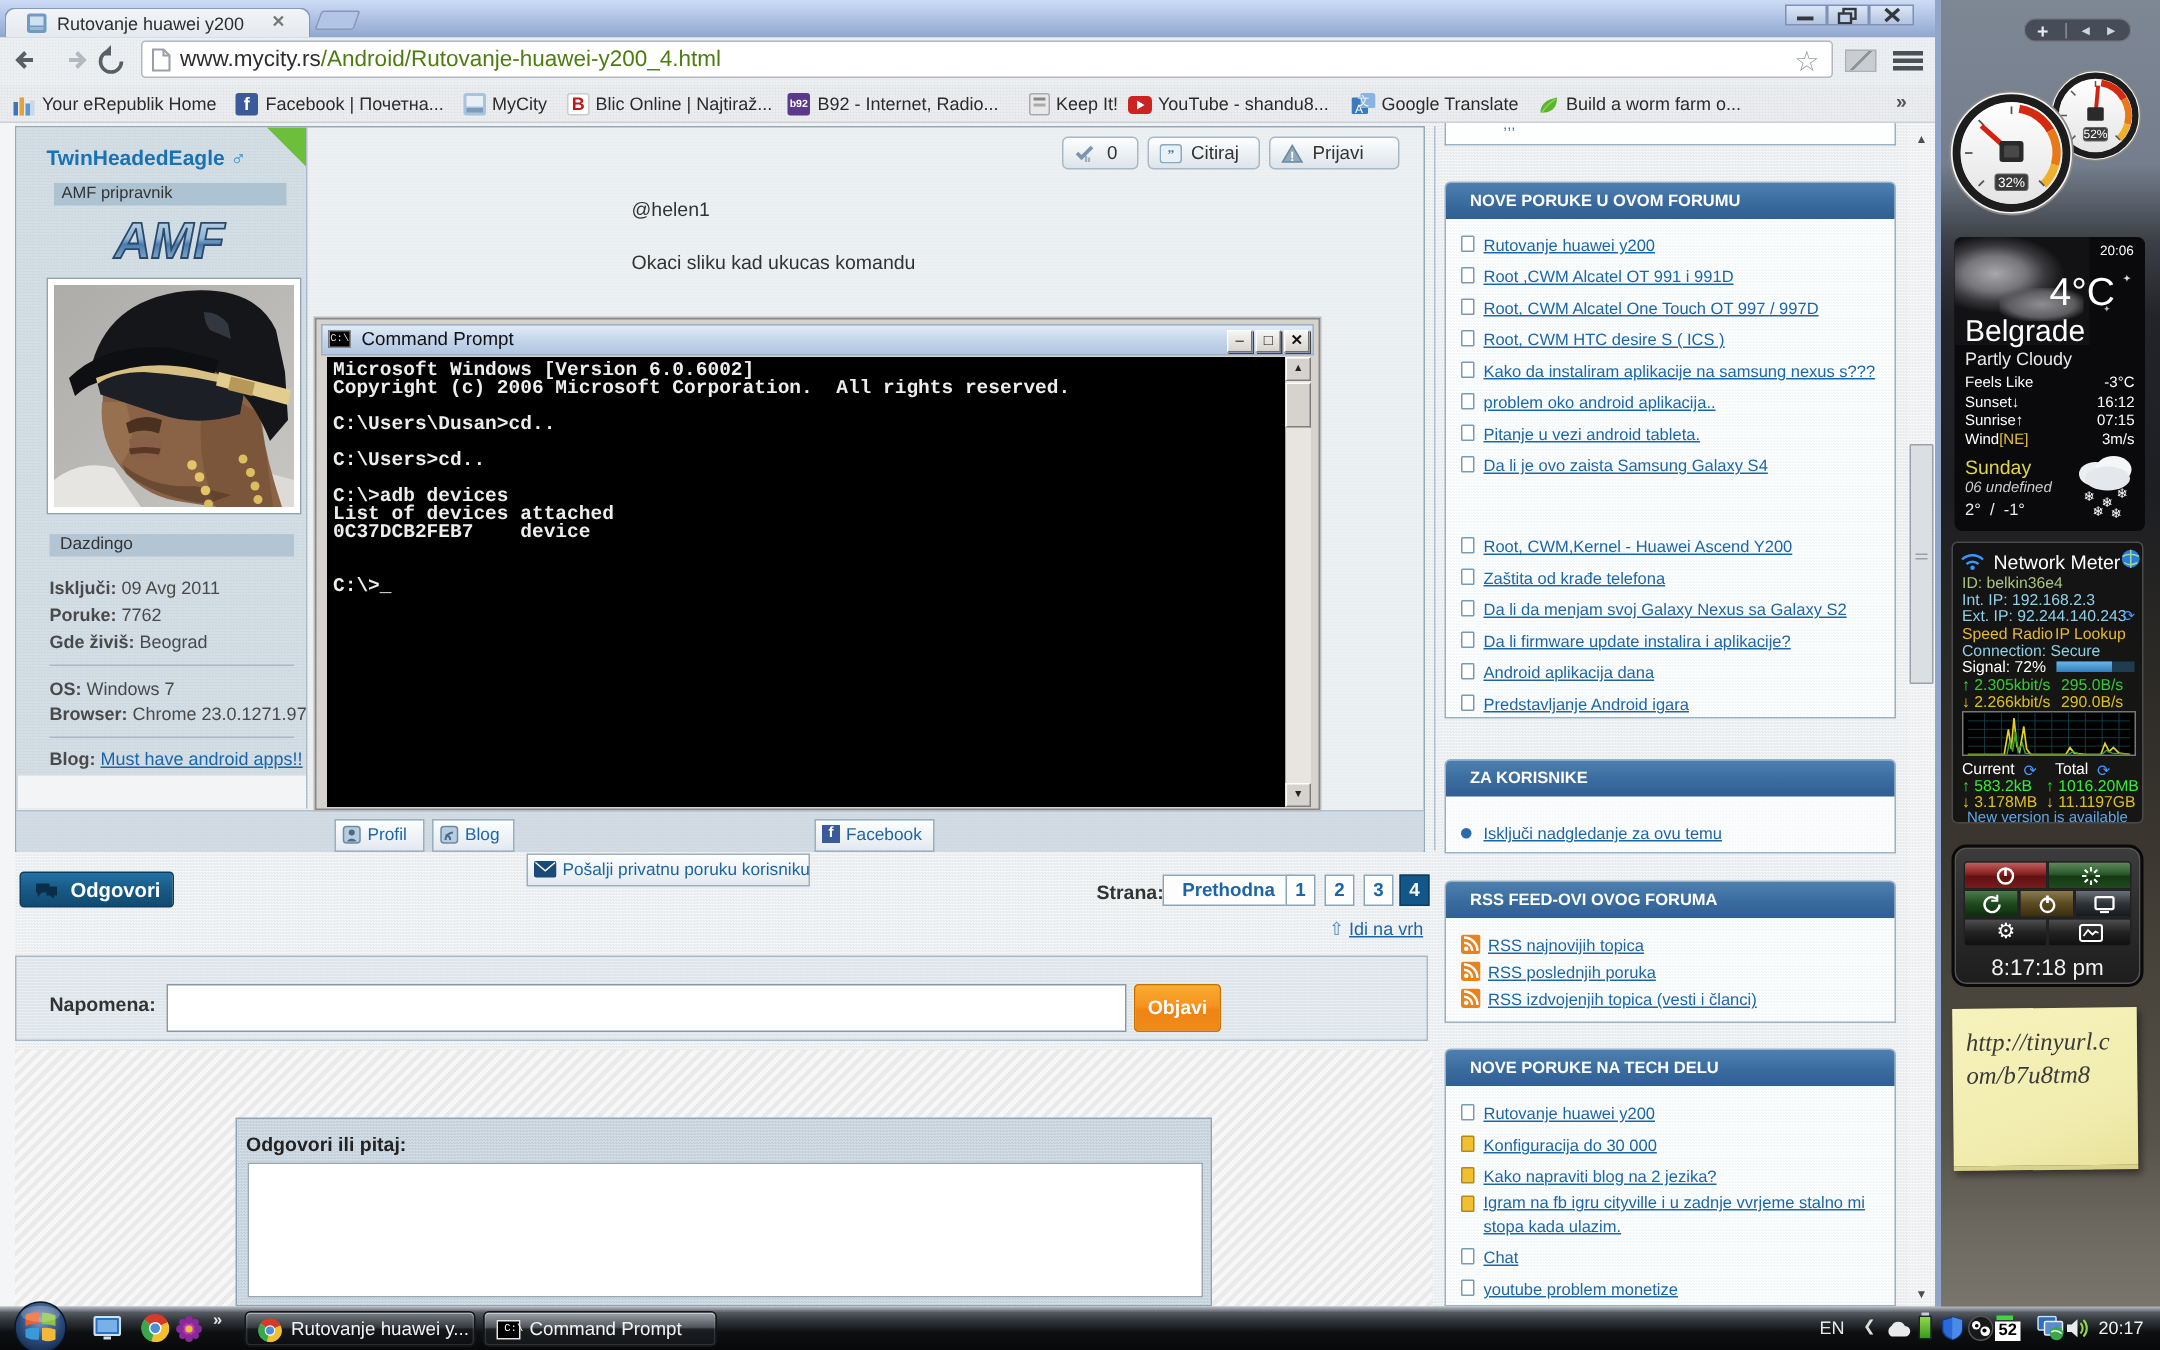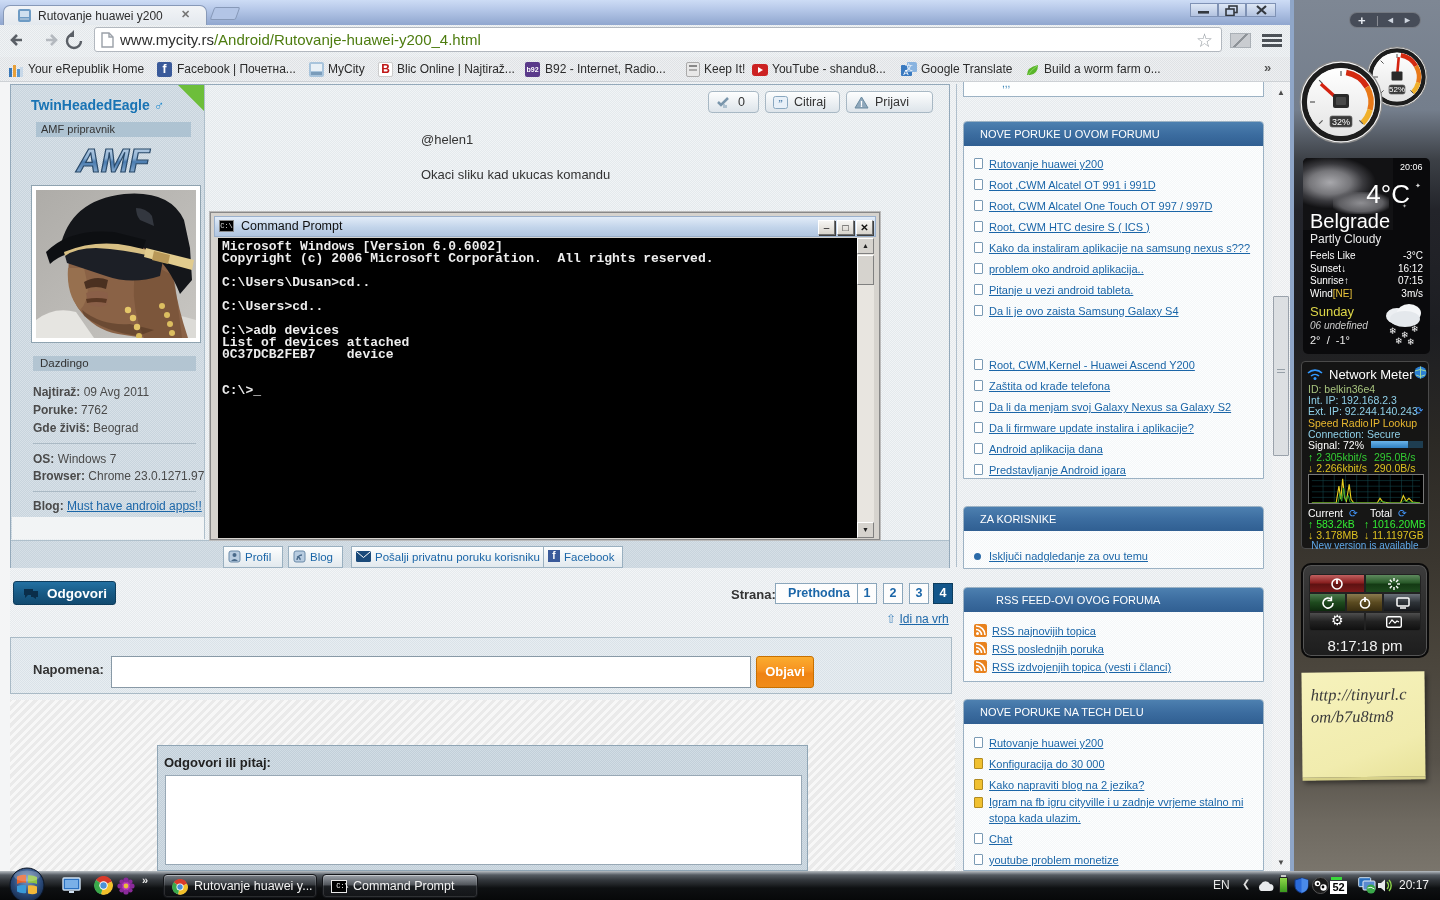--- a/index.html
+++ b/index.html
@@ -19,21 +19,21 @@
 #toolbar{left:0;top:25px;width:1290px;height:32px;background:repeating-conic-gradient(#e3e7ea 0% 25%,#f0f3f5 0% 50%) 0 0/2px 2px}
 #urlbar{left:94px;top:27px;width:1128px;height:25px;background:#fff;border:1px solid #b2b8bf;border-radius:3px}
 #urltext{left:120px;top:31px;font-size:15px;color:#2e2e2e;white-space:nowrap}
 #bookmarks{left:0;top:57px;width:1290px;height:25px;background:repeating-conic-gradient(#dfe2e5 0% 25%,#eef0f2 0% 50%) 0 0/2px 2px;border-bottom:1px solid #cdd1d5}
 .bm{top:62px;font-size:12px;color:#2b2b2b;white-space:nowrap}
 .bmi{top:62px;width:16px;height:16px;border-radius:2px}
 
 #page{left:0;top:82px;width:1290px;height:789px;overflow:hidden;background:repeating-conic-gradient(#e6eaed 0% 25%,#f3f5f7 0% 50%) 0 0/2px 2px}
 #stripes{left:0;top:618px;width:955px;height:171px;background:repeating-linear-gradient(135deg,#eaeaea 0 3px,#f7f7f7 3px 6px)}
 #leftmargin{left:0;top:0;width:10px;height:789px;background:#f4f5f6}
-.hdrbar{background:linear-gradient(180deg,#4d80b0 0,#3c6da0 50%,#305f92 100%);color:#fff;font-weight:normal;font-size:11px;border-radius:3px 3px 0 0}
+.hdrbar{background:linear-gradient(180deg,#4d80b0 0,#3c6da0 50%,#305f92 100%);color:#fff;font-weight:bold;font-size:11px;border-radius:3px 3px 0 0}
 a.lnk{color:#1b66a8;text-decoration:underline;font-size:11px}
 .fb{height:22px;background:linear-gradient(180deg,#fdfefe,#e2e9ee);border:1px solid #9ab0c0;font-size:11.5px;color:#1b66a8;white-space:nowrap}
 .fb span{vertical-align:top;display:inline-block;margin:4px 0 16px 4px}
 .fb svg{float:left}
 .vb{height:22px;background:linear-gradient(180deg,#fdfefe,#dde4ea);border:1px solid #a8b8c4;border-radius:4px;font-size:12.5px;color:#333;white-space:nowrap}
 .vb span{vertical-align:top;display:inline-block;margin-top:3px}
 .vb svg{float:left}
 .pgbtn{top:501px;height:21px;background:#fdfdfd;border:1px solid #8ba6bb;color:#1b66a8;font-weight:bold;font-size:12.5px;text-align:center;line-height:19px}
 .cwb{top:3px;width:17px;height:15px;background:linear-gradient(180deg,#f6f5f3,#d8d4cc);border:1px solid #fff;border-right-color:#707070;border-bottom-color:#707070;box-shadow:1px 1px 0 #404040;font-size:10px;text-align:center;line-height:13px;color:#111}
 .csb{left:0;width:17px;height:16px;background:#d6d3ce;border:1px solid #fff;border-right-color:#808080;border-bottom-color:#808080;font-size:7px;color:#222;text-align:center;line-height:14px}
@@ -369,42 +369,42 @@
               <circle cx="97" cy="128" r="3.2" fill="#e4c668"></circle>
               <circle cx="101" cy="137" r="3.2" fill="#e4c668"></circle>
               <circle cx="103" cy="146" r="3" fill="#d8ba5c"></circle>
       <circle cx="126" cy="116" r="3" fill="#dcbe60"></circle>
               <circle cx="131" cy="125" r="3" fill="#dcbe60"></circle>
               <circle cx="134" cy="134" r="3" fill="#dcbe60"></circle>
               <circle cx="136" cy="143" r="3" fill="#dcbe60"></circle>
      </svg>
     </div>
     <div class="abs" style="left:22px;top:271px;width:163px;height:15px;background:#b3c5d2;font-size:11.5px;color:#333;padding:1px 0 0 7px">Dazdingo</div>
-    <div class="abs" style="left:22px;top:300px;font-size:12px;color:#4a4a4a;white-space:nowrap"><b>Najtiraž:</b> 09 Avg 2011</div>
+    <div class="abs" style="left:22px;top:300px;font-size:12px;color:#4a4a4a;white-space:nowrap"><b>Isključi:</b> 09 Avg 2011</div>
     <div class="abs" style="left:22px;top:318px;font-size:12px;color:#4a4a4a;white-space:nowrap"><b>Poruke:</b> 7762</div>
     <div class="abs" style="left:22px;top:336px;font-size:12px;color:#4a4a4a;white-space:nowrap"><b>Gde živiš:</b> Beograd</div>
     <div class="abs" style="left:22px;top:358px;width:163px;border-top:1px solid #aab9c4"></div>
     <div class="abs" style="left:22px;top:367px;font-size:12px;color:#4a4a4a;white-space:nowrap"><b>OS:</b> Windows 7</div>
     <div class="abs" style="left:22px;top:384px;font-size:12px;color:#4a4a4a;white-space:nowrap"><b>Browser:</b> Chrome 23.0.1271.97</div>
     <div class="abs" style="left:22px;top:406px;width:163px;border-top:1px solid #aab9c4"></div>
     <div class="abs" style="left:1px;top:432px;width:192px;height:22px;background:#f2f4f5"></div>
           <div class="abs" style="left:22px;top:414px;font-size:12px;color:#4a4a4a;white-space:nowrap"><b>Blog:</b> <a class="lnk" style="font-size:12px">Must have android apps!!</a></div>
    </div>
 
    <div class="abs" style="left:0;top:455px;width:938px;height:28px;background:repeating-conic-gradient(#c8d4dd 0% 25%,#d6dfe6 0% 50%) 0 0/2px 2px;border-top:1px solid #aebfcb"></div>
    <div class="abs fb" style="left:212px;top:461px;width:60px"><svg width="13" height="13" style="margin:3px 0 0 4px">
             <rect x="1" y="1" width="11" height="11" rx="2" fill="#b8cce0" stroke="#6a8aa8"></rect>
             <circle cx="6.5" cy="5" r="2" fill="#4a6a8a"></circle>
             <path d="M3 11 Q 6.5 7 10 11" fill="#4a6a8a"></path>
           </svg><span>Profil</span></div>
    <div class="abs fb" style="left:277px;top:461px;width:55px"><svg width="13" height="13" style="margin:3px 0 0 4px">
             <rect x="1" y="1" width="11" height="11" rx="2" fill="#b8cce0" stroke="#6a8aa8"></rect>
             <path d="M4 10 A 5 5 0 0 1 9 5 M4 7 A 2.5 2.5 0 0 1 7 10" stroke="#4a6a8a" fill="none" stroke-width="1.4"></path>
           </svg><span>Blog</span></div>
-   <div class="abs fb" style="left:340px;top:461px;width:207px"><svg width="15" height="12" style="margin:4px 0 0 4px">
+   <div class="abs fb" style="left:340px;top:484px;width:189px"><svg width="15" height="12" style="margin:4px 0 0 4px">
             <rect width="15" height="11" rx="1.5" fill="#1a4a7a"></rect>
             <path d="M1 1 L7.5 6.5 L14 1" stroke="#fff" fill="none"></path>
           </svg><span>Pošalji privatnu poruku korisniku</span></div>
    <div class="abs fb" style="left:532px;top:461px;width:80px"><span style="display:inline-block;width:12px;height:12px;background:#3a5a9a;color:#fff;font-weight:bold;font-size:10px;text-align:center;line-height:12px;margin:3px 0 0 4px">f</span><span>Facebook</span></div>
 
    <span class="abs" style="left:410px;top:47px;font-size:13px;color:#333">@helen1</span>
    <span class="abs" style="left:410px;top:82px;font-size:13px;color:#333">Okaci sliku kad ukucas komandu</span>
    <div class="abs vb" style="left:697px;top:6px;width:51px"><svg width="14" height="13" style="margin:4px 0 0 7px">
             <path d="M2 6 L5 9 L12 2" stroke="#7a96ac" stroke-width="2.5" fill="none"></path>
             <path d="M8 8 L8 12 M10 9 L10 12" stroke="#9ab2c4" stroke-width="1.5"></path>
@@ -495,21 +495,21 @@
    <div class="sit" style="top:275px"><span class="pgicon"></span><a class="lnk">Da li da menjam svoj Galaxy Nexus sa Galaxy S2</a></div>
    <div class="sit" style="top:296px"><span class="pgicon"></span><a class="lnk">Da li firmware update instalira i aplikacije?</a></div>
    <div class="sit" style="top:317px"><span class="pgicon"></span><a class="lnk">Android aplikacija dana</a></div>
    <div class="sit" style="top:338px"><span class="pgicon"></span><a class="lnk">Predstavljanje Android igara</a></div>
   </div>
   <div class="abs sbox" style="top:424px;height:63px">
    <div class="hdrbar" style="height:24px;line-height:24px;padding-left:16px">ZA KORISNIKE</div>
    <div class="sit" style="top:39px"><span style="display:inline-block;width:7px;height:7px;border-radius:50%;background:#2a6aa8;margin-right:8px"></span><a class="lnk">Isključi nadgledanje za ovu temu</a></div>
   </div>
   <div class="abs sbox" style="top:505px;height:95px">
-   <div class="hdrbar" style="height:24px;line-height:24px;padding-left:32px">RSS FEED-OVI OVOG FORUMA</div>
+   <div class="hdrbar" style="height:24px;line-height:24px;padding-left:16px">RSS FEED-OVI OVOG FORUMA</div>
    <div class="sit" style="top:33px"><svg width="13" height="13" style="vertical-align:-2px;margin-right:5px">
             <rect width="13" height="13" rx="2" fill="#e8821e"></rect>
             <circle cx="3.5" cy="9.5" r="1.5" fill="#fff"></circle>
             <path d="M2 5.5 A 5.5 5.5 0 0 1 7.5 11 M2 2 A 9 9 0 0 1 11 11" stroke="#fff" stroke-width="1.6" fill="none"></path>
           </svg><a class="lnk">RSS najnovijih topica</a></div>
    <div class="sit" style="top:51px"><svg width="13" height="13" style="vertical-align:-2px;margin-right:5px">
             <rect width="13" height="13" rx="2" fill="#e8821e"></rect>
             <circle cx="3.5" cy="9.5" r="1.5" fill="#fff"></circle>
             <path d="M2 5.5 A 5.5 5.5 0 0 1 7.5 11 M2 2 A 9 9 0 0 1 11 11" stroke="#fff" stroke-width="1.6" fill="none"></path>
           </svg><a class="lnk">RSS poslednjih poruka</a></div>

